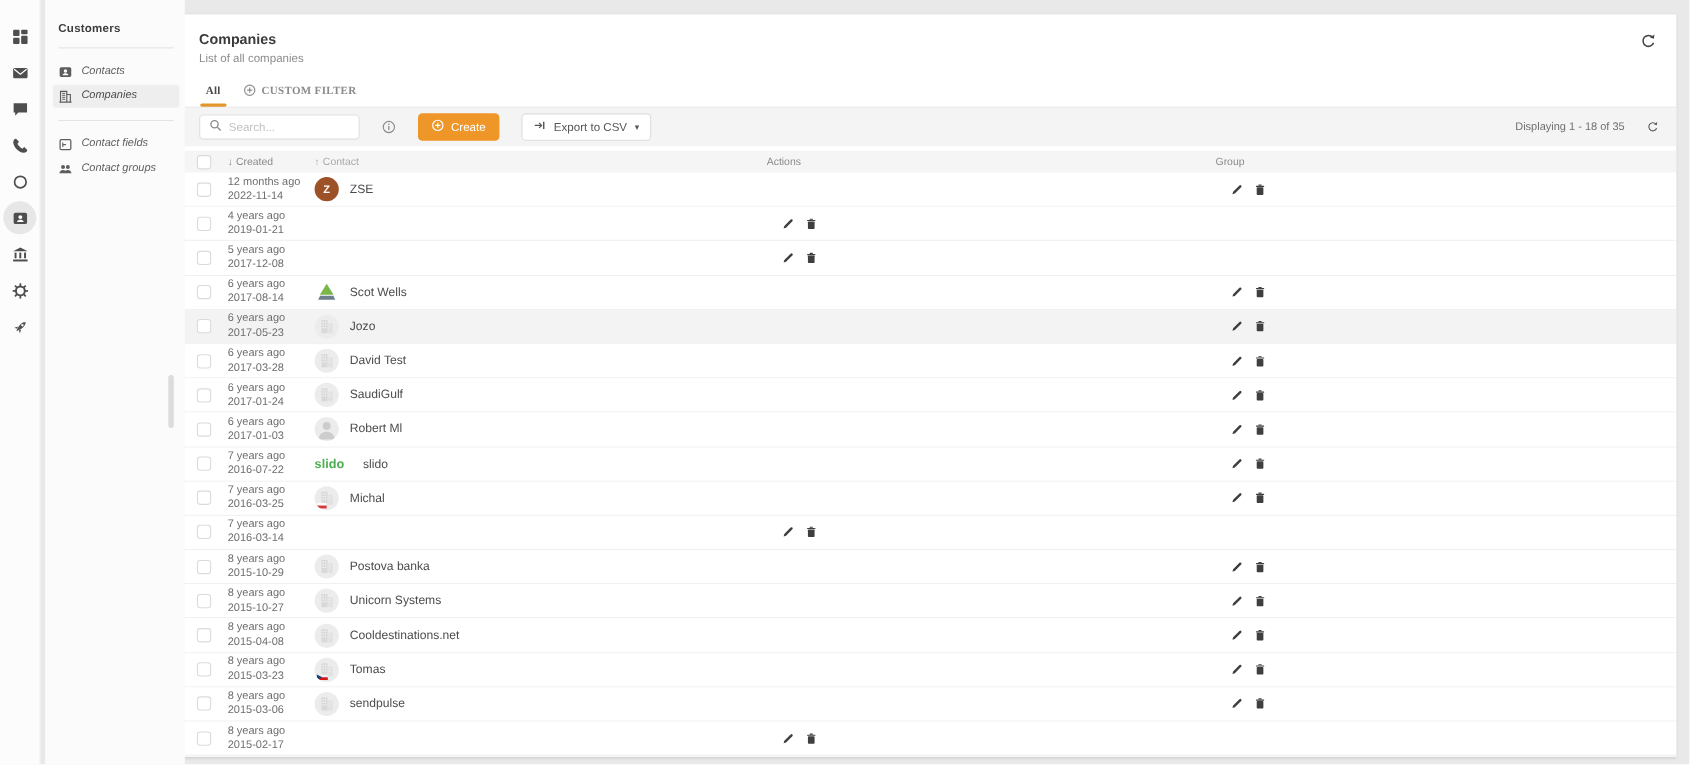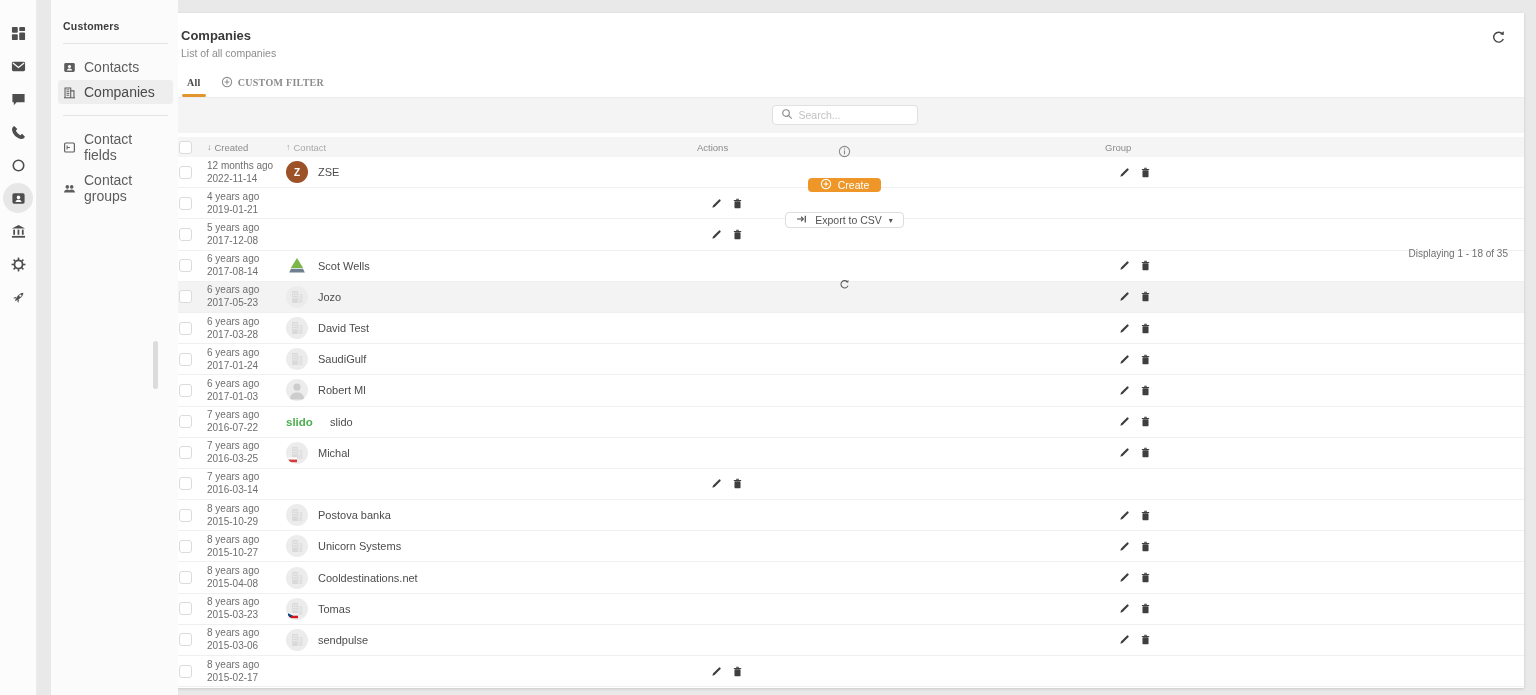--- a/index.html
+++ b/index.html
@@ -9,26 +9,26 @@
   
   .rail { position:absolute; left:0; top:0; width:37px; height:100%; background:#fcfcfc;
           border-right:1px solid #ececec; display:flex; flex-direction:column; align-items:center;
           padding-top:20px; gap:7px; z-index:3; }
   .rail-item { width:28px; height:26px; border-radius:50%; display:flex; align-items:center;
                justify-content:center; cursor:pointer; color:#4e4e4e; }
   .rail-item.active { background:#e7e7e7; width:30px; height:30px; margin:-2px 0; }
   .rail-item svg { width:15px; height:15px; }
 
   
-  .sidebar { position:absolute; left:51px; top:0; width:127px; height:100%; background:#fbfbfb;
+  .sidebar { position:absolute; left:41px; top:0; width:127px; height:100%; background:#fbfbfb;
              padding:20px 10px 0 12px; z-index:2; }
   .sb-title { font-size:10.5px; font-weight:bold; color:#3d3d3d; letter-spacing:.2px; }
   .sb-div { border:none; border-top:1px solid #e4e4e4; margin:11px 0; }
-  .sb-item { display:flex; align-items:center; gap:8px; font-size:14px; color:#5d5d5d;
-             padding:4px 5px; border-radius:3px; cursor:pointer; margin:1px -5px; }
+  .sb-item { display:flex; gap:8px; font-size:10px; color:#5d5d5d;
+             padding:4px 5px; border-radius:3px; cursor:pointer; margin:1px -5px;font-style:italic; }
   .sb-item.active { background:#eeeeee; color:#4a4a4a; }
   .sb-item svg { width:13px; height:13px; flex:0 0 13px; color:#5d5d5d; }
 
   .scroll-thumb { position:absolute; left:153px; top:341px; width:5px; height:48px;
                   background:#dcdcdc; border-radius:3px; z-index:4; cursor:grab; }
 
   
   .card { position:absolute; left:166px; top:13px; width:1358px; height:675px; background:#fff;
           box-shadow:0 1px 3px rgba(0,0,0,.14); overflow:hidden; }
   .card-head { display:flex; justify-content:space-between; align-items:flex-start; padding:15px 16px 0 15px; }
@@ -39,21 +39,21 @@
 
   .tabs { display:flex; padding-left:11px; margin-top:12px; }
   .tab { position:relative; display:flex; align-items:center; gap:5px; font-size:10px; font-weight:bold;
          letter-spacing:.3px; color:#8c8c8c; padding:5px 10px 9px; cursor:pointer;font-family:Liberation Serif, serif; }
   .tab.active { color:#4a4a4a; }
   .tab.active::after { content:''; position:absolute; left:5px; right:5px; bottom:0; height:3px;
                        background:#e2952c; border-radius:2px; }
   .tab svg { width:12px; height:12px; color:#8c8c8c; }
 
   .toolbar { background:#f4f4f4; border-top:1px solid #ececec; display:flex; align-items:center;
-             gap:20px; padding:7px 16px 7px 15px; height:36px;flex-direction:column; }
+             gap:20px; padding:7px 16px 7px 15px; height:36px; }
   .search { display:flex; align-items:center; gap:6px; background:#fff; border:1px solid #e0e0e0;
             border-radius:4px; height:23px; width:146px; padding:0 8px; color:#8a8a8a; }
   .search svg { width:12px; height:12px; flex:0 0 12px; }
   .search input { border:none; outline:none; background:transparent; font-size:10.5px; width:100%;
                   color:#555; font-family:"Liberation Sans", sans-serif; }
   .search input::placeholder { color:#c2c2c2; }
   .info-wrap { color:#8a8a8a; display:flex; cursor:pointer; }
   .info-wrap svg { width:13px; height:13px; }
   .btn-create { display:flex; align-items:center; gap:6px; background:#ee9728; color:#fff; border:none;
                 border-radius:4px; height:25px; padding:0 12px; font-size:10.5px; cursor:pointer;

